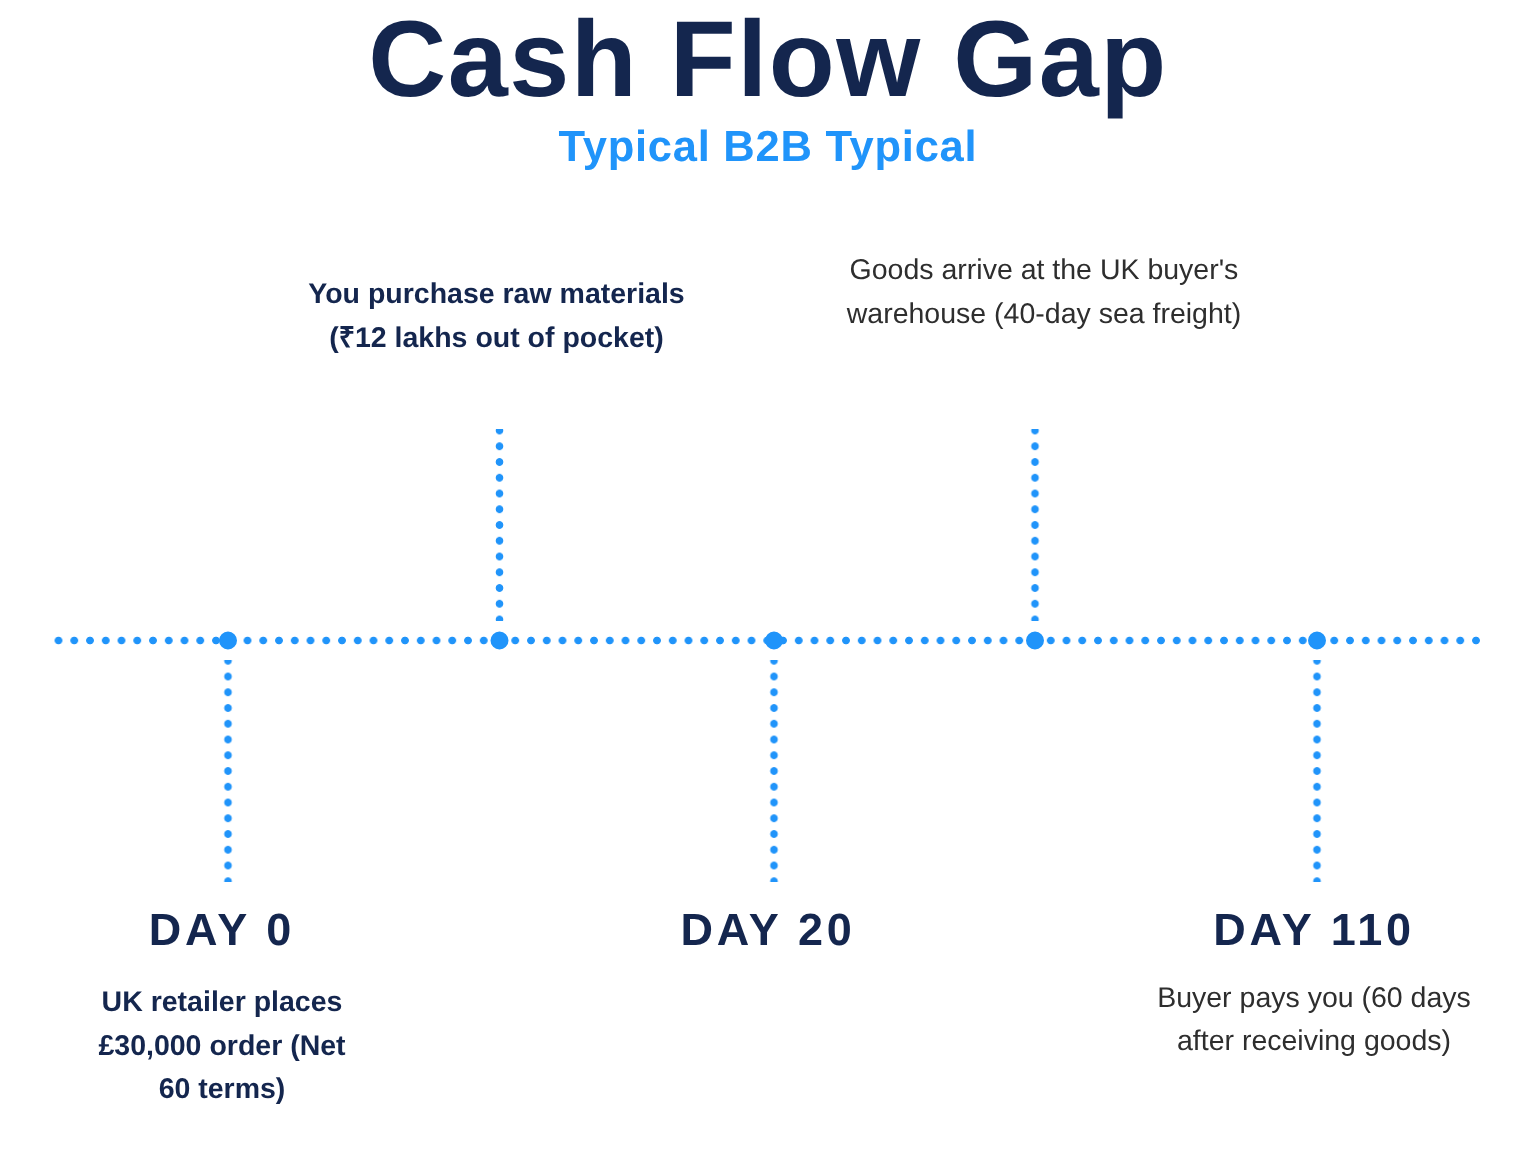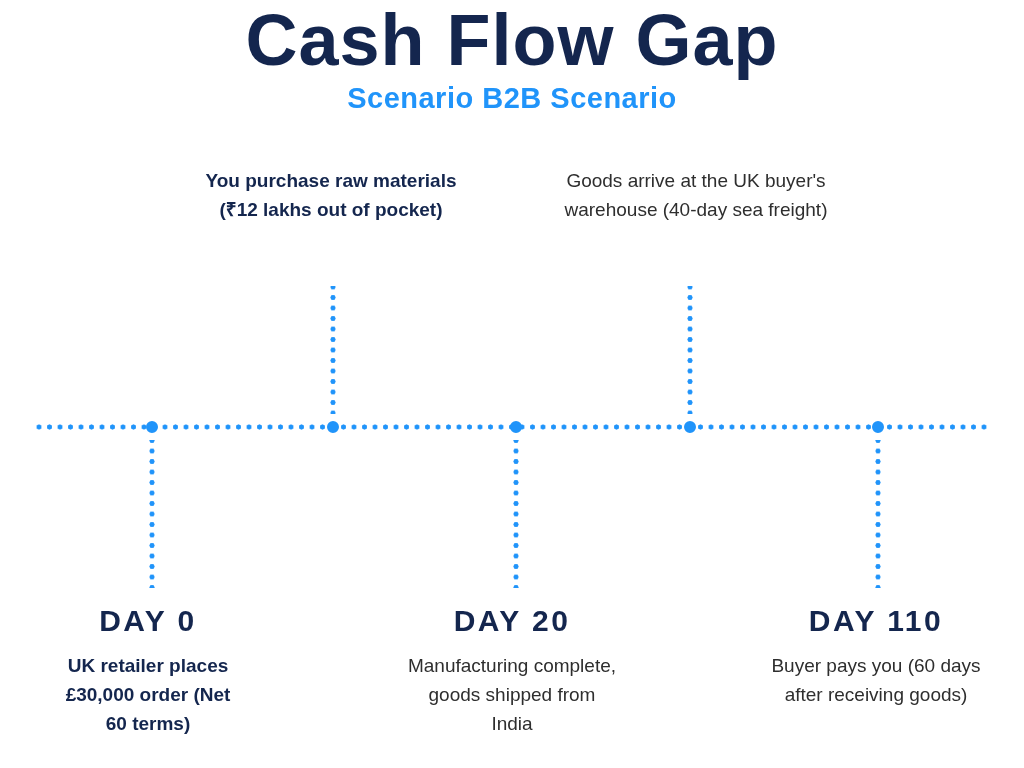--- a/index.html
+++ b/index.html
@@ -86,33 +86,34 @@
     margin-bottom:13px;
   }
   .event-desc{
     font-size:19px;
     line-height:29px;
     white-space:pre-line;
   }
   .event-desc.emph{
     font-weight:bold;
     color:var(--navy);
+    margin-top:16px;
   }
   .event-desc.plain{
     font-weight:normal;
     color:var(--text_dark);
   }
 </style>
 </head>
 <body>
 
 <div class="canvas">
 
   <h1 class="page-title">Cash Flow Gap</h1>
-  <h2 class="page-subtitle">Scenario B2B Scenario</h2>
+  <h2 class="page-subtitle">Typical B2B Typical</h2>
 
   <div class="hline"></div>
 
   <div class="vline below" style="left:152px;"></div>
   <div class="vline above" style="left:333px;"></div>
   <div class="vline below" style="left:516px;"></div>
   <div class="vline above" style="left:690px;"></div>
   <div class="vline below" style="left:878px;"></div>
 
   <div class="node" style="left:152px;top:427px;"></div>
@@ -133,23 +134,20 @@
 
   <div class="event" style="left:148px;top:604px;width:250px;">
     <div class="event-title">DAY 0</div>
     <div class="event-desc emph">UK retailer places
 £30,000 order (Net
 60 terms)</div>
   </div>
 
   <div class="event" style="left:512px;top:604px;width:270px;">
     <div class="event-title">DAY 20</div>
-    <div class="event-desc plain">Manufacturing complete,
-goods shipped from
-India</div>
   </div>
 
   <div class="event" style="left:876px;top:604px;width:290px;">
     <div class="event-title">DAY 110</div>
     <div class="event-desc plain">Buyer pays you (60 days
 after receiving goods)</div>
   </div>
 
 </div>
 

